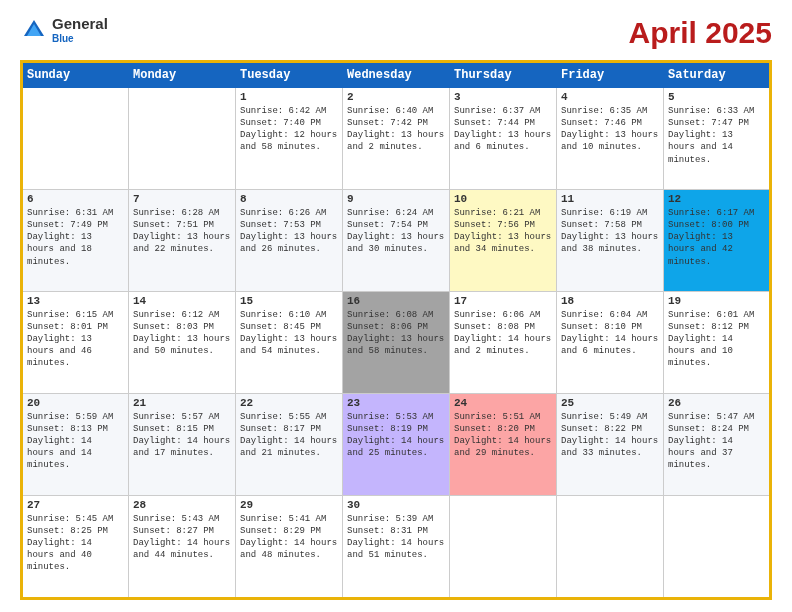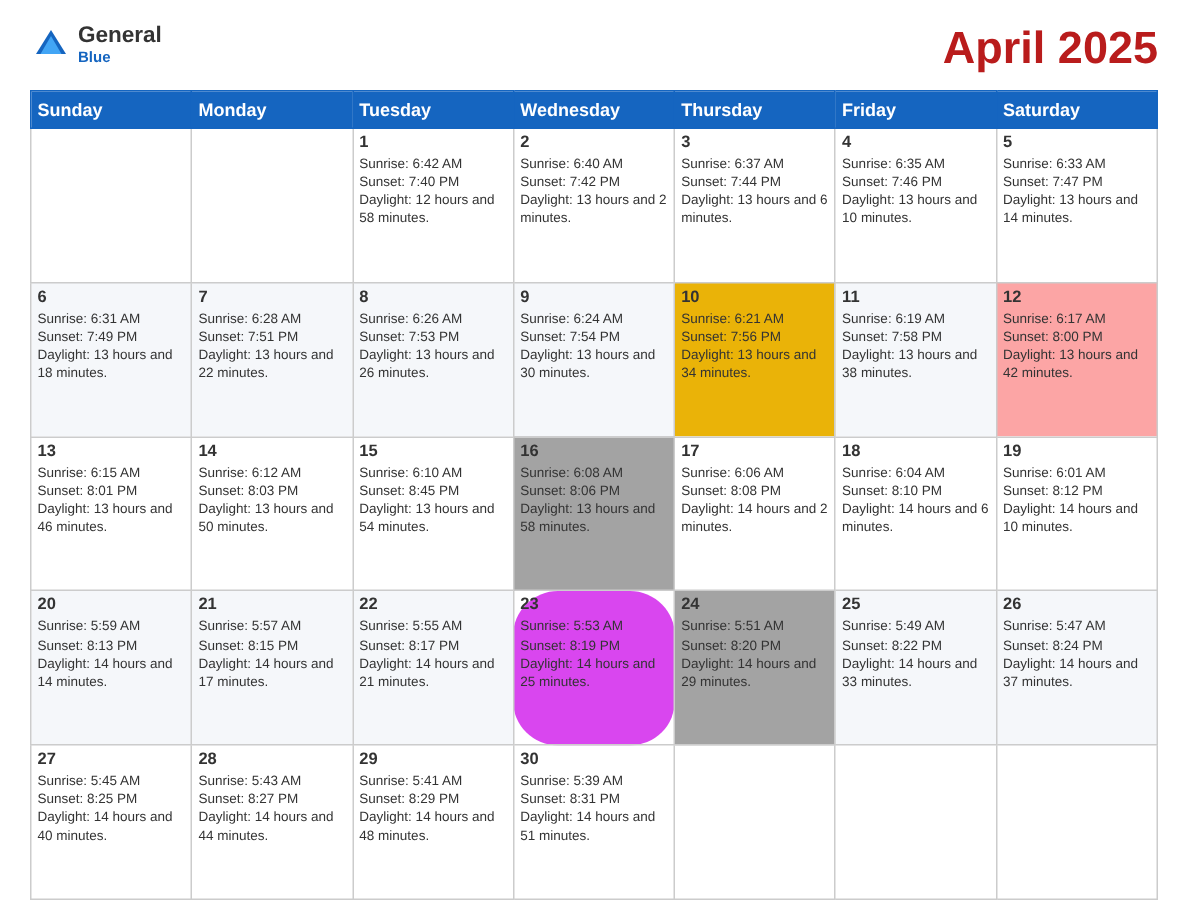--- a/index.html
+++ b/index.html
@@ -54,24 +54,25 @@
       font-size: 30px;
       font-weight: bold;
       color: #b91c1c;
     }
     .title-location {
       font-size: 14px;
       color: #555;
     }
     .calendar {
       flex: 1;
-      border: 1px solid #eab308;
+      border: 3px solid #eab308;
       border-collapse: collapse;
       width: 100%;
       table-layout: fixed;
+      font-family: Liberation Mono, monospace;
     }
     .calendar th {
       background-color: #1565c0;
       color: #fff;
       font-size: 12px;
       font-weight: bold;
       padding: 5px 4px;
       border: 1px solid #1565c0;
       text-align: left;
     }
@@ -180,33 +181,33 @@
             <div class="day-info">Sunrise: 6:26 AM
 Sunset: 7:53 PM
 Daylight: 13 hours and 26 minutes.</div>
           </td>
           <td style="background-color: rgb(245, 247, 250);">
             <div class="day-number">9</div>
             <div class="day-info">Sunrise: 6:24 AM
 Sunset: 7:54 PM
 Daylight: 13 hours and 30 minutes.</div>
           </td>
-          <td style="background-color: #eab308; margin-top: 48px;">
+          <td style="background-color: #fef9c3; margin-top: 48px;">
             <div class="day-number">10</div>
             <div class="day-info">Sunrise: 6:21 AM
 Sunset: 7:56 PM
 Daylight: 13 hours and 34 minutes.</div>
           </td>
           <td style="background-color: rgb(245, 247, 250);">
             <div class="day-number">11</div>
             <div class="day-info">Sunrise: 6:19 AM
 Sunset: 7:58 PM
 Daylight: 13 hours and 38 minutes.</div>
           </td>
-          <td style="background-color: #fca5a5; margin-left: 32px;">
+          <td style="background-color: #0ea5e9; margin-left: 32px;">
             <div class="day-number">12</div>
             <div class="day-info">Sunrise: 6:17 AM
 Sunset: 8:00 PM
 Daylight: 13 hours and 42 minutes.</div>
           </td>
         </tr>
         <tr>
           <td style="background-color: rgb(255, 255, 255);">
             <div class="day-number">13</div>
             <div class="day-info">Sunrise: 6:15 AM
@@ -262,27 +263,27 @@
             <div class="day-info">Sunrise: 5:57 AM
 Sunset: 8:15 PM
 Daylight: 14 hours and 17 minutes.</div>
           </td>
           <td style="background-color: rgb(245, 247, 250);">
             <div class="day-number">22</div>
             <div class="day-info">Sunrise: 5:55 AM
 Sunset: 8:17 PM
 Daylight: 14 hours and 21 minutes.</div>
           </td>
-          <td style="background-color: #d946ef; border-radius: 30px;">
+          <td style="background-color: #c4b5fd;">
             <div class="day-number">23</div>
             <div class="day-info">Sunrise: 5:53 AM
 Sunset: 8:19 PM
 Daylight: 14 hours and 25 minutes.</div>
           </td>
-          <td style="background-color: #a3a3a3; margin-top: 28px;">
+          <td style="background-color: #fca5a5; margin-top: 28px;">
             <div class="day-number">24</div>
             <div class="day-info">Sunrise: 5:51 AM
 Sunset: 8:20 PM
 Daylight: 14 hours and 29 minutes.</div>
           </td>
           <td style="background-color: rgb(245, 247, 250);">
             <div class="day-number">25</div>
             <div class="day-info">Sunrise: 5:49 AM
 Sunset: 8:22 PM
 Daylight: 14 hours and 33 minutes.</div>

